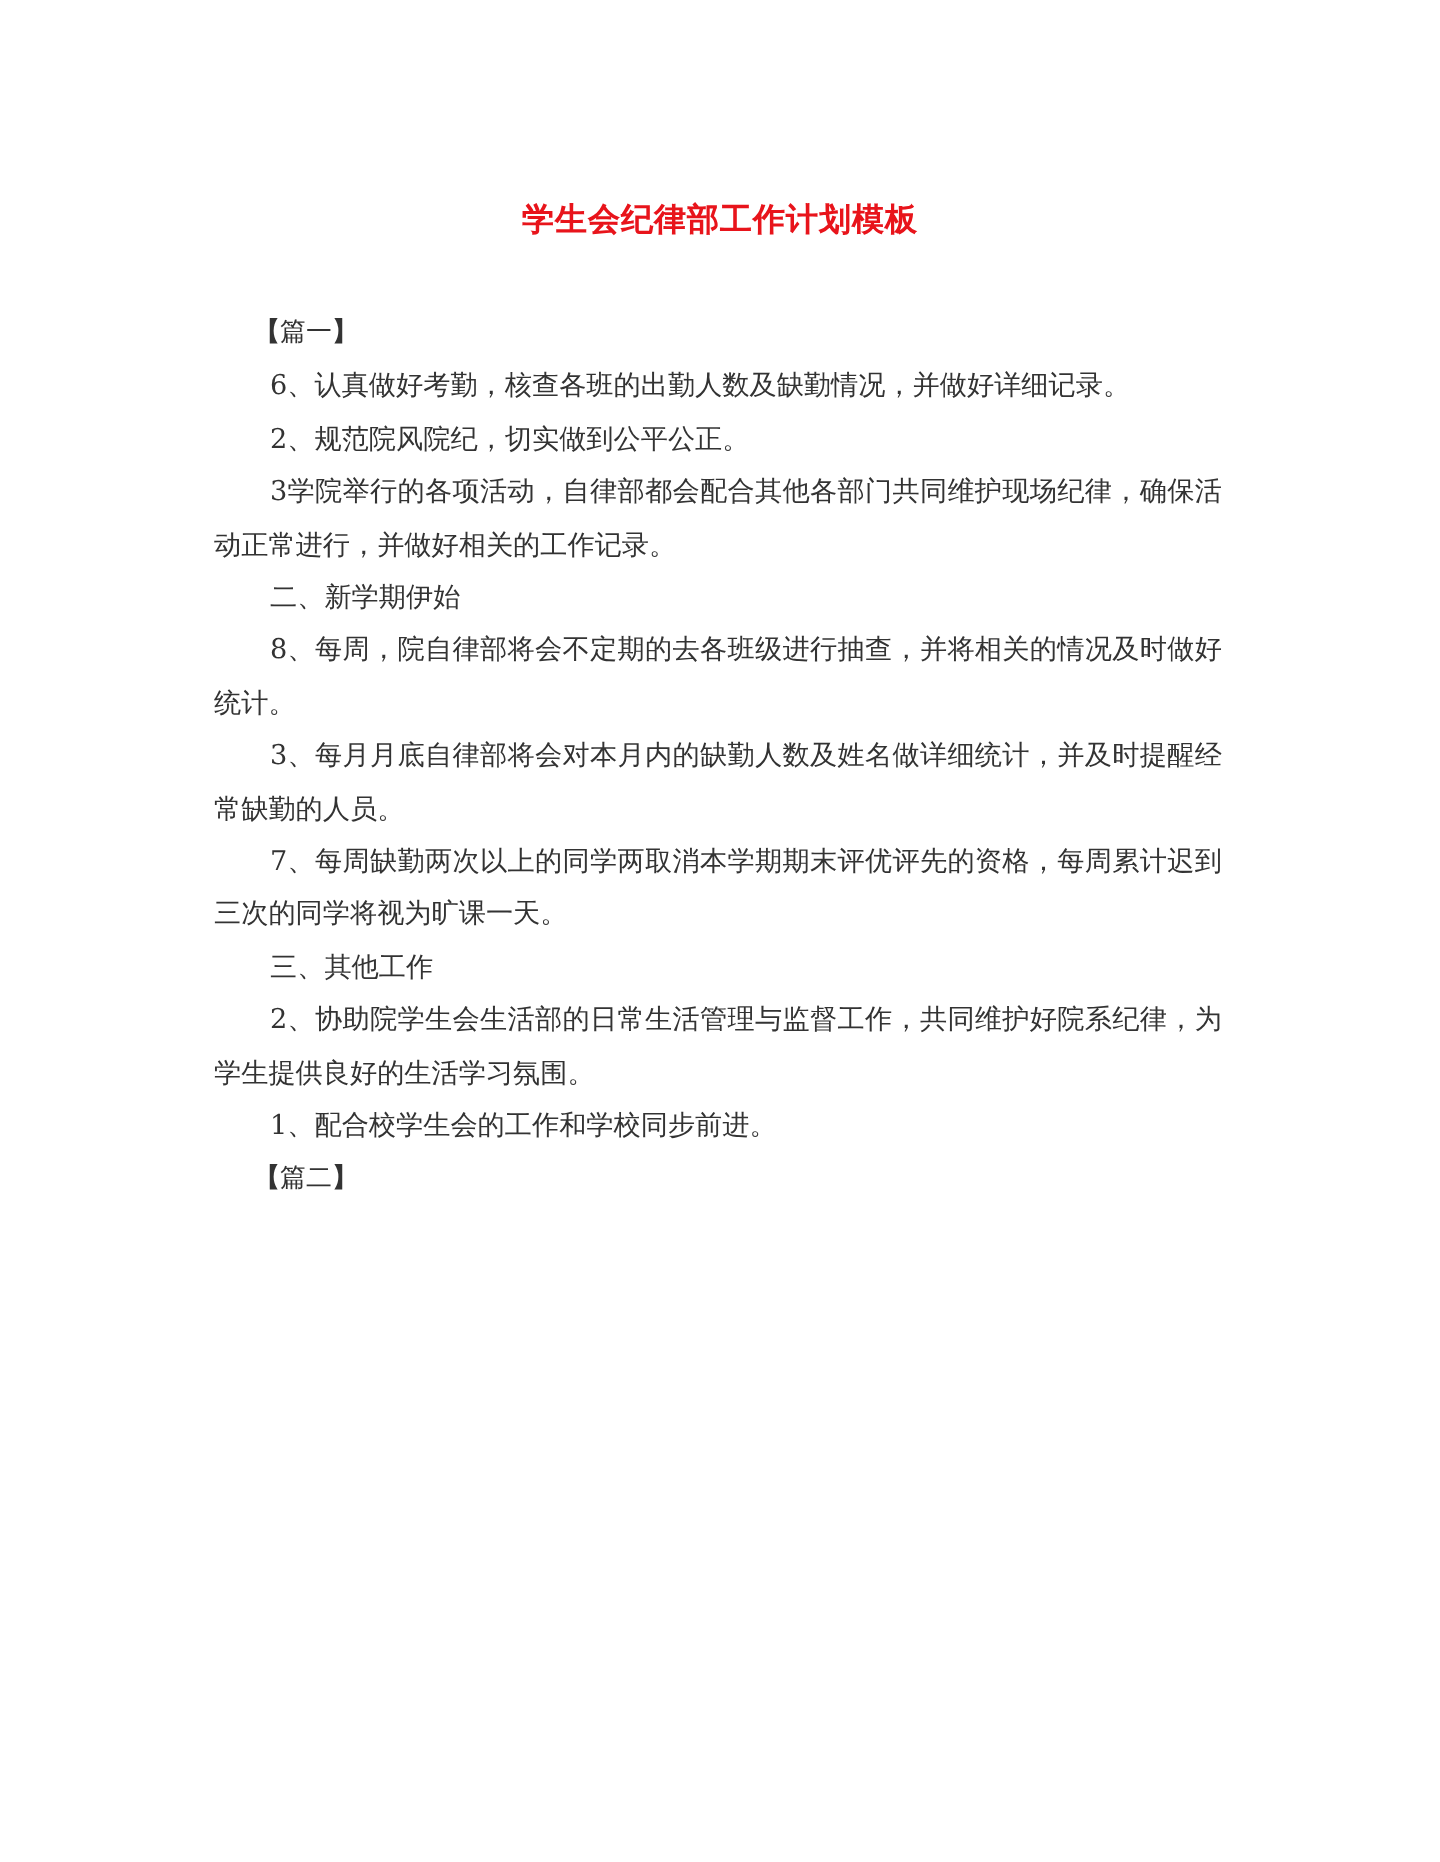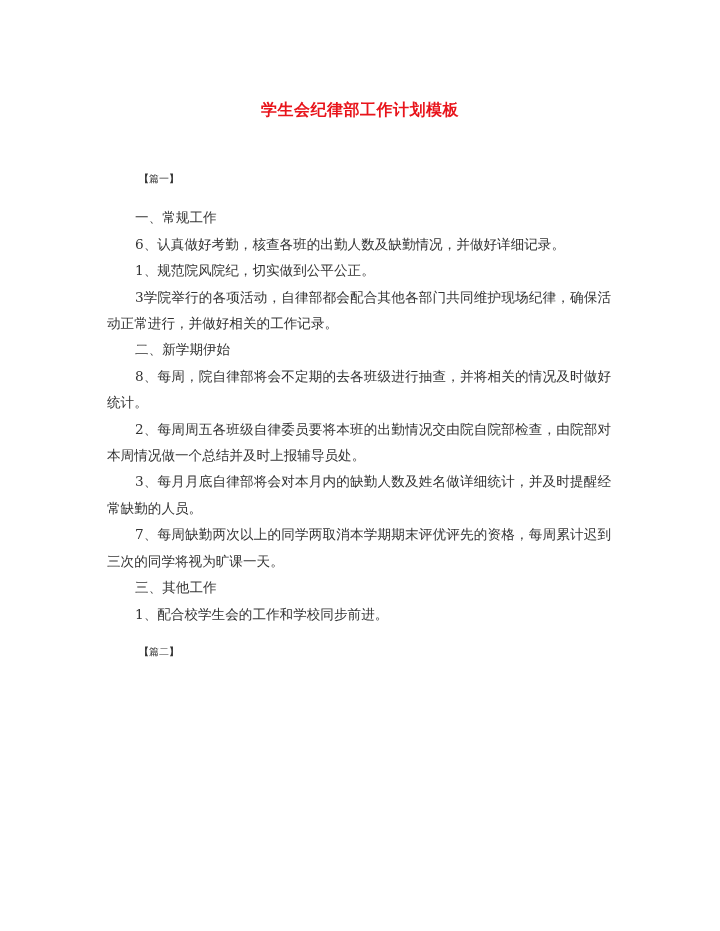--- a/index.html
+++ b/index.html
@@ -35,41 +35,40 @@
       font-size: 13.6px;
       line-height: 26.4px;
     }
     .p {
       margin: 0;
       text-indent: 28px;
       text-align: justify;
       text-align-last: left;
     }
     .section-label {
-      margin: 12px;
+      margin: 0;
       text-indent: 20px;
       font-weight: normal;
-      font-size: 10px;
+      font-size: 13px;
     }
     .section-label .br {
       font-weight: bold;
     }
   </style>
 </head>
 <body>
 
 <h1 class="title">学生会纪律部工作计划模板</h1>
 
 <div class="content">
   <p class="section-label"><span class="br">【</span><span>篇一</span><span class="br">】</span></p>
-  <p class="p">一、常规工作</p>
   <p class="p">6、认真做好考勤，核查各班的出勤人数及缺勤情况，并做好详细记录。</p>
-  <p class="p">1、规范院风院纪，切实做到公平公正。</p>
+  <p class="p">2、规范院风院纪，切实做到公平公正。</p>
   <p class="p">3学院举行的各项活动，自律部都会配合其他各部门共同维护现场纪律，确保活动正常进行，并做好相关的工作记录。</p>
   <p class="p">二、新学期伊始</p>
   <p class="p">8、每周，院自律部将会不定期的去各班级进行抽查，并将相关的情况及时做好统计。</p>
-  <p class="p">2、每周周五各班级自律委员要将本班的出勤情况交由院自院部检查，由院部对本周情况做一个总结并及时上报辅导员处。</p>
   <p class="p">3、每月月底自律部将会对本月内的缺勤人数及姓名做详细统计，并及时提醒经常缺勤的人员。</p>
   <p class="p">7、每周缺勤两次以上的同学两取消本学期期末评优评先的资格，每周累计迟到三次的同学将视为旷课一天。</p>
   <p class="p">三、其他工作</p>
+  <p class="p">2、协助院学生会生活部的日常生活管理与监督工作，共同维护好院系纪律，为学生提供良好的生活学习氛围。</p>
   <p class="p">1、配合校学生会的工作和学校同步前进。</p>
   <p class="section-label"><span class="br">【</span><span>篇二</span><span class="br">】</span></p>
 </div>
 
 </body></html>

